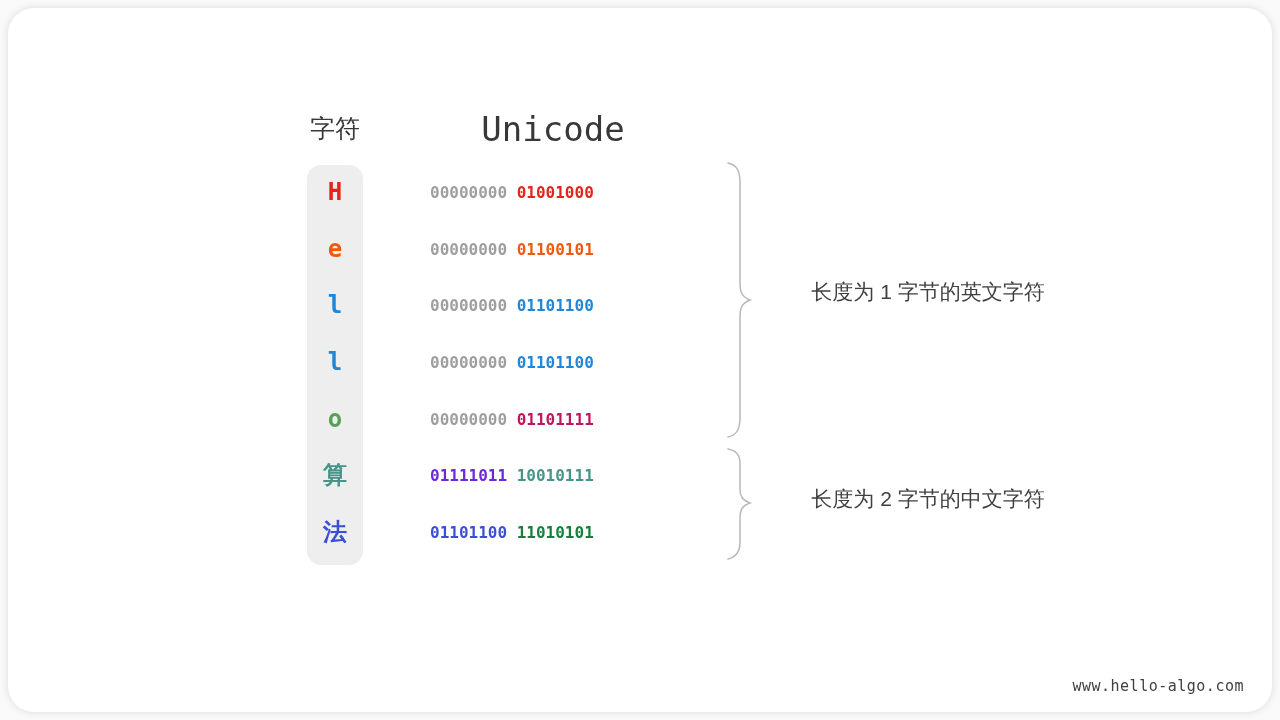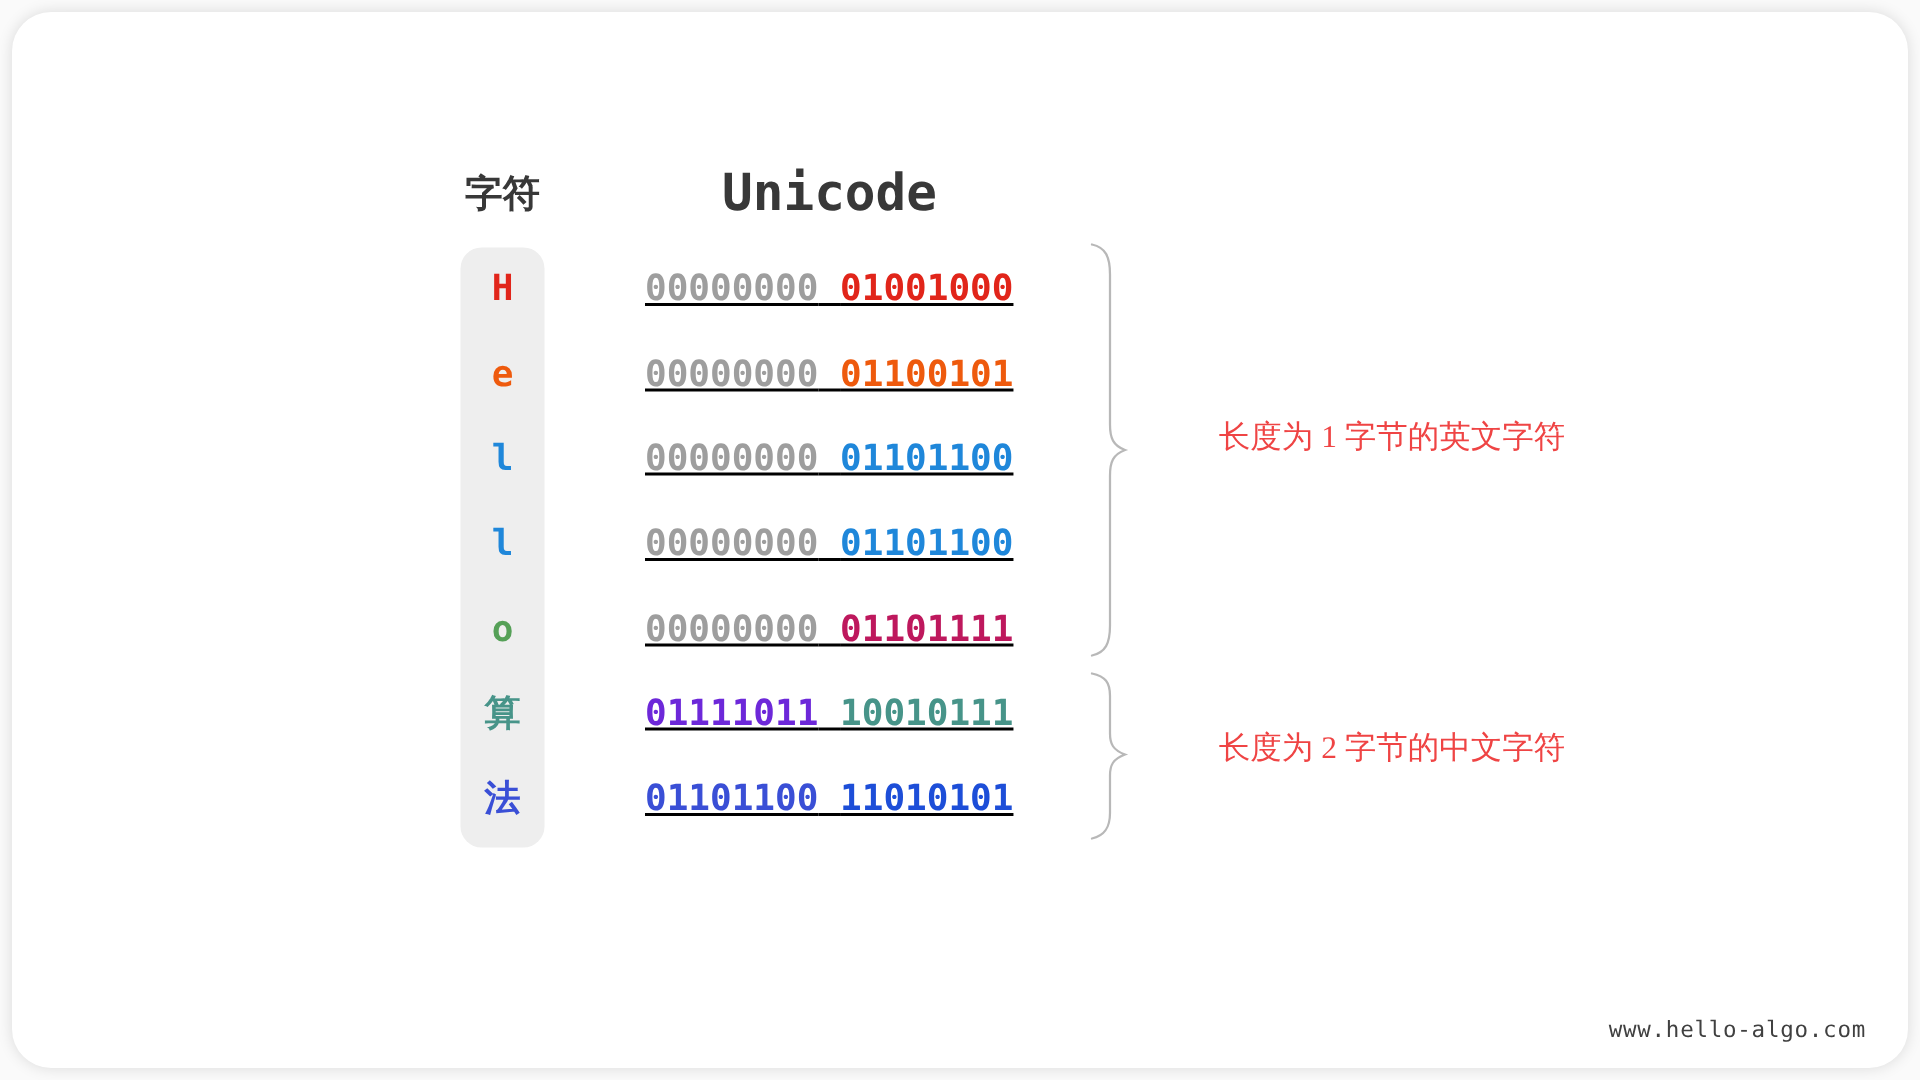--- a/index.html
+++ b/index.html
@@ -19,21 +19,21 @@
     border-radius: 26px;
     box-shadow: 0 0 10px rgba(0,0,0,0.13);
   }
 
   
   .col-header {
     position: absolute;
     top: 114px;
     height: 30px;
     line-height: 30px;
-    font-weight: bold;
+    font-weight: normal;
     color: #383838;
     text-align: center;
   }
   .char-header {
     left: 307px; width: 56px;
     font-size: 25px;
     font-family: "DejaVu Sans", "Liberation Sans", sans-serif;
   }
   .unicode-header {
     left: 430px; width: 246px;
@@ -62,41 +62,40 @@
     text-align: center;
     line-height: 57px;
     font-size: 24px;
     font-weight: bold;
     font-family: "DejaVu Sans Mono", "Liberation Mono", monospace;
   }
   .row .binary {
     position: absolute;
     left: 430px;
     line-height: 57px;
-    font-size: 24px;
+    font-size: 16px;
     font-weight: bold;
     font-family: "DejaVu Sans Mono", "Liberation Mono", monospace;
     white-space: pre;
-    text-decoration: underline;
   }
 
   
   .brace { position: absolute; }
   .brace svg { display: block; }
 
   
   .annotation {
     position: absolute;
     left: 758px;
     width: 340px;
     text-align: center;
     font-size: 21px;
     line-height: 31px;
-    color: #ef4444;
-    font-family: Liberation Serif, serif;
+    color: #404040;
+    font-family: Liberation Sans, sans-serif;
   }
   .ann-english { top: 276px; }
   .ann-chinese { top: 483px; }
 
   
   .watermark {
     position: absolute;
     top: 677px;
     right: 36px;
     font-size: 15px;
@@ -134,21 +133,21 @@
 <div class="row" style="top:391px">
   <span class="char" style="color: rgb(85, 160, 87);">o</span>
   <span class="binary"><span style="color: rgb(158, 158, 158);">00000000</span> <span style="color: #be185d;">01101111</span></span>
 </div>
 <div class="row" style="top:447px">
   <span class="char" style="color: rgb(71, 148, 137);">算</span>
   <span class="binary"><span style="color: #6d28d9;">01111011</span> <span style="color: rgb(71, 148, 137); margin-top: 36px;">10010111</span></span>
 </div>
 <div class="row" style="top:504px">
   <span class="char" style="color: rgb(58, 79, 214);">法</span>
-  <span class="binary"><span style="color: rgb(58, 79, 214);">01101100</span> <span style="color: #1d4ed8;">11010101</span></span>
+  <span class="binary"><span style="color: rgb(58, 79, 214);">01101100</span> <span style="color: #15803d;">11010101</span></span>
 </div>
 
 <div class="brace" style="left:724px; top:161px;">
   <svg width="30" height="280" viewBox="0 0 30 280">
     <path d="M4,2 C13,4 16,10 16,22 L16,122 C16,131 18,136 26,139 C18,142 16,147 16,156 L16,256 C16,268 13,274 4,276" fill="none" stroke="#b8b8b8" stroke-width="1.5" stroke-linecap="round"></path>
   </svg>
 </div>
 
 <div class="brace" style="left:724px; top:447px;">
   <svg width="30" height="114" viewBox="0 0 30 114">

